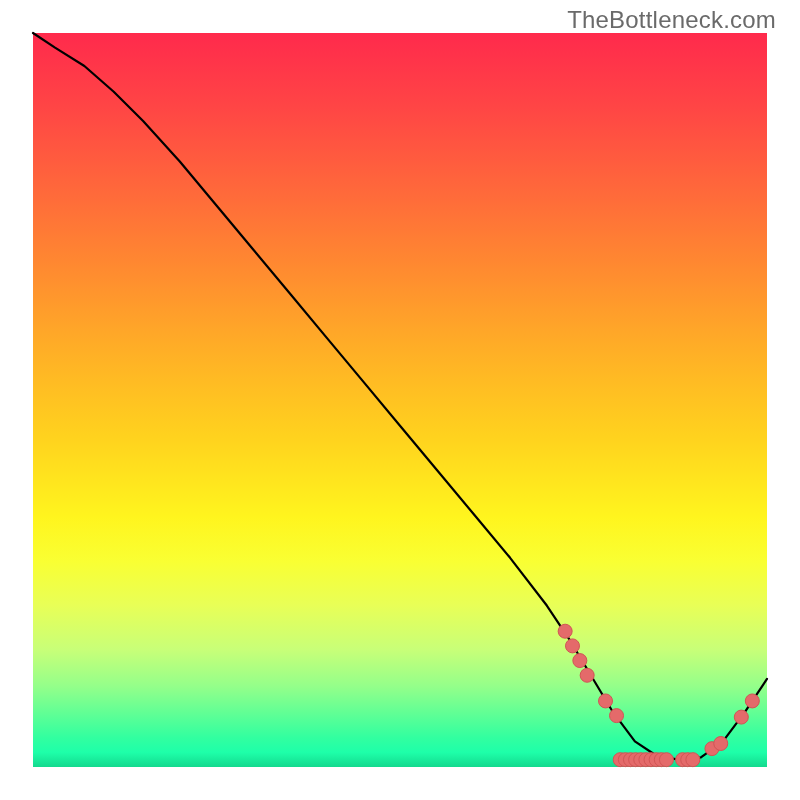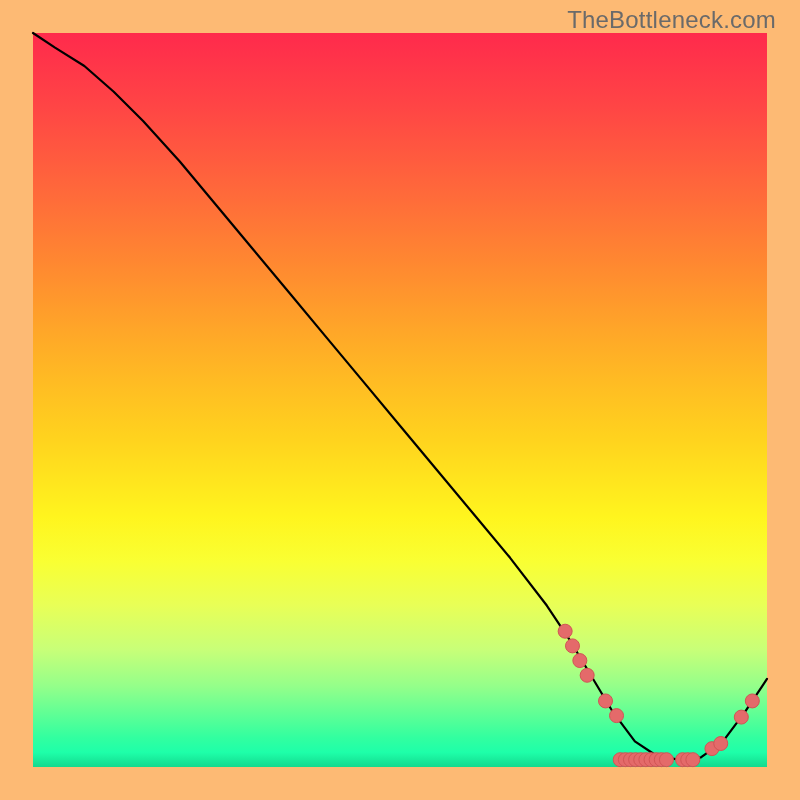--- a/index.html
+++ b/index.html
@@ -8,21 +8,21 @@
     width: 800px;
     height: 800px;
     background: #000;
     overflow: hidden;
     font-family: Arial, Helvetica, sans-serif;
   }
   .frame {
     position: relative;
     width: 800px;
     height: 800px;
-    background: #fdba74;
+    background: #ffffff;
   }
   .plot-bg {
     position: absolute;
     left: 33px;
     top: 33px;
     width: 734px;
     height: 734px;
     background: linear-gradient(
       to bottom,
       #ff2a4c 0%,

